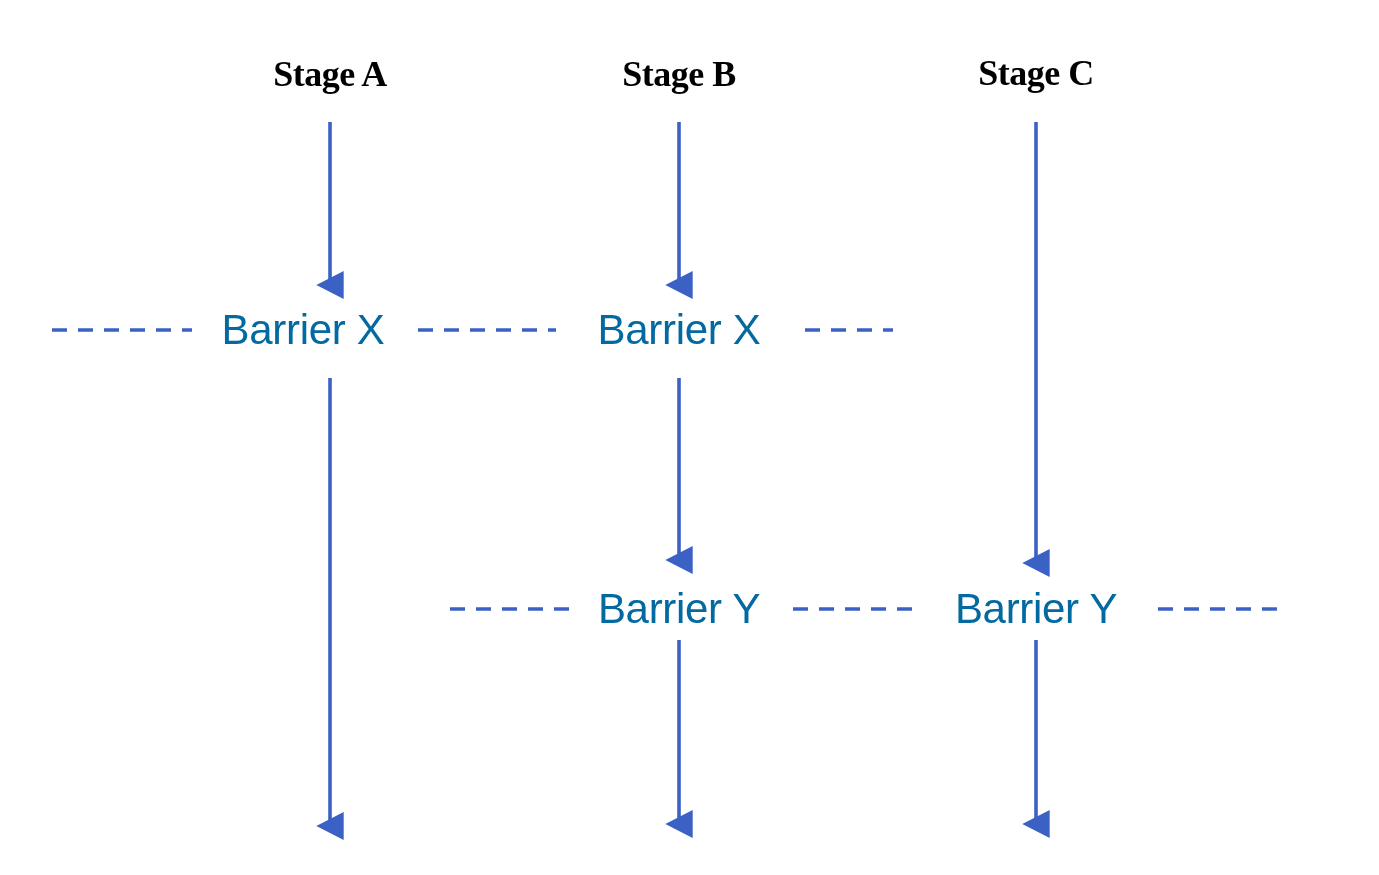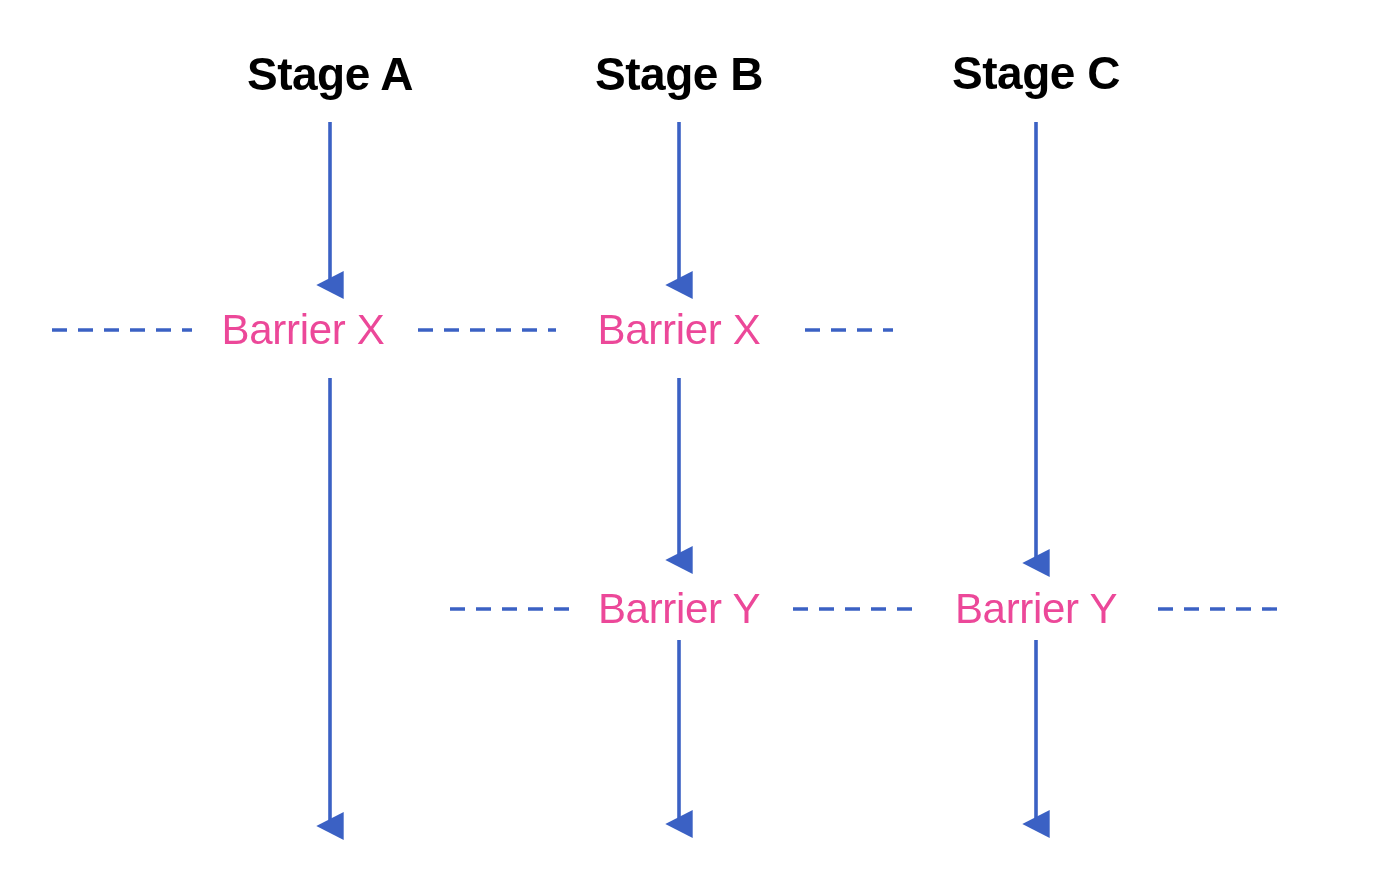--- a/index.html
+++ b/index.html
@@ -20,34 +20,34 @@
   }
   #diagram-svg {
     position: absolute;
     left: 0;
     top: 0;
     width: 1379px;
     height: 875px;
   }
   .stage-label {
     position: absolute;
-    font-family: Liberation Sans, sans-serif;
+    font-family: Liberation Serif, serif;
     font-weight: bold;
-    font-size: 46px;
+    font-size: 36px;
     color: #000000;
     white-space: nowrap;
     transform: translate(-50%, -50%);
     letter-spacing: -0.5px;
   }
   .barrier-label {
     position: absolute;
     font-family: "Liberation Sans", sans-serif;
     font-weight: normal;
     font-size: 42px;
-    color: #ec4899;
+    color: #0369a1;
     white-space: nowrap;
     transform: translate(-50%, -50%);
     letter-spacing: -0.3px;
   }
 </style>
 </head>
 <body>
 
 <div id="canvas">
 

